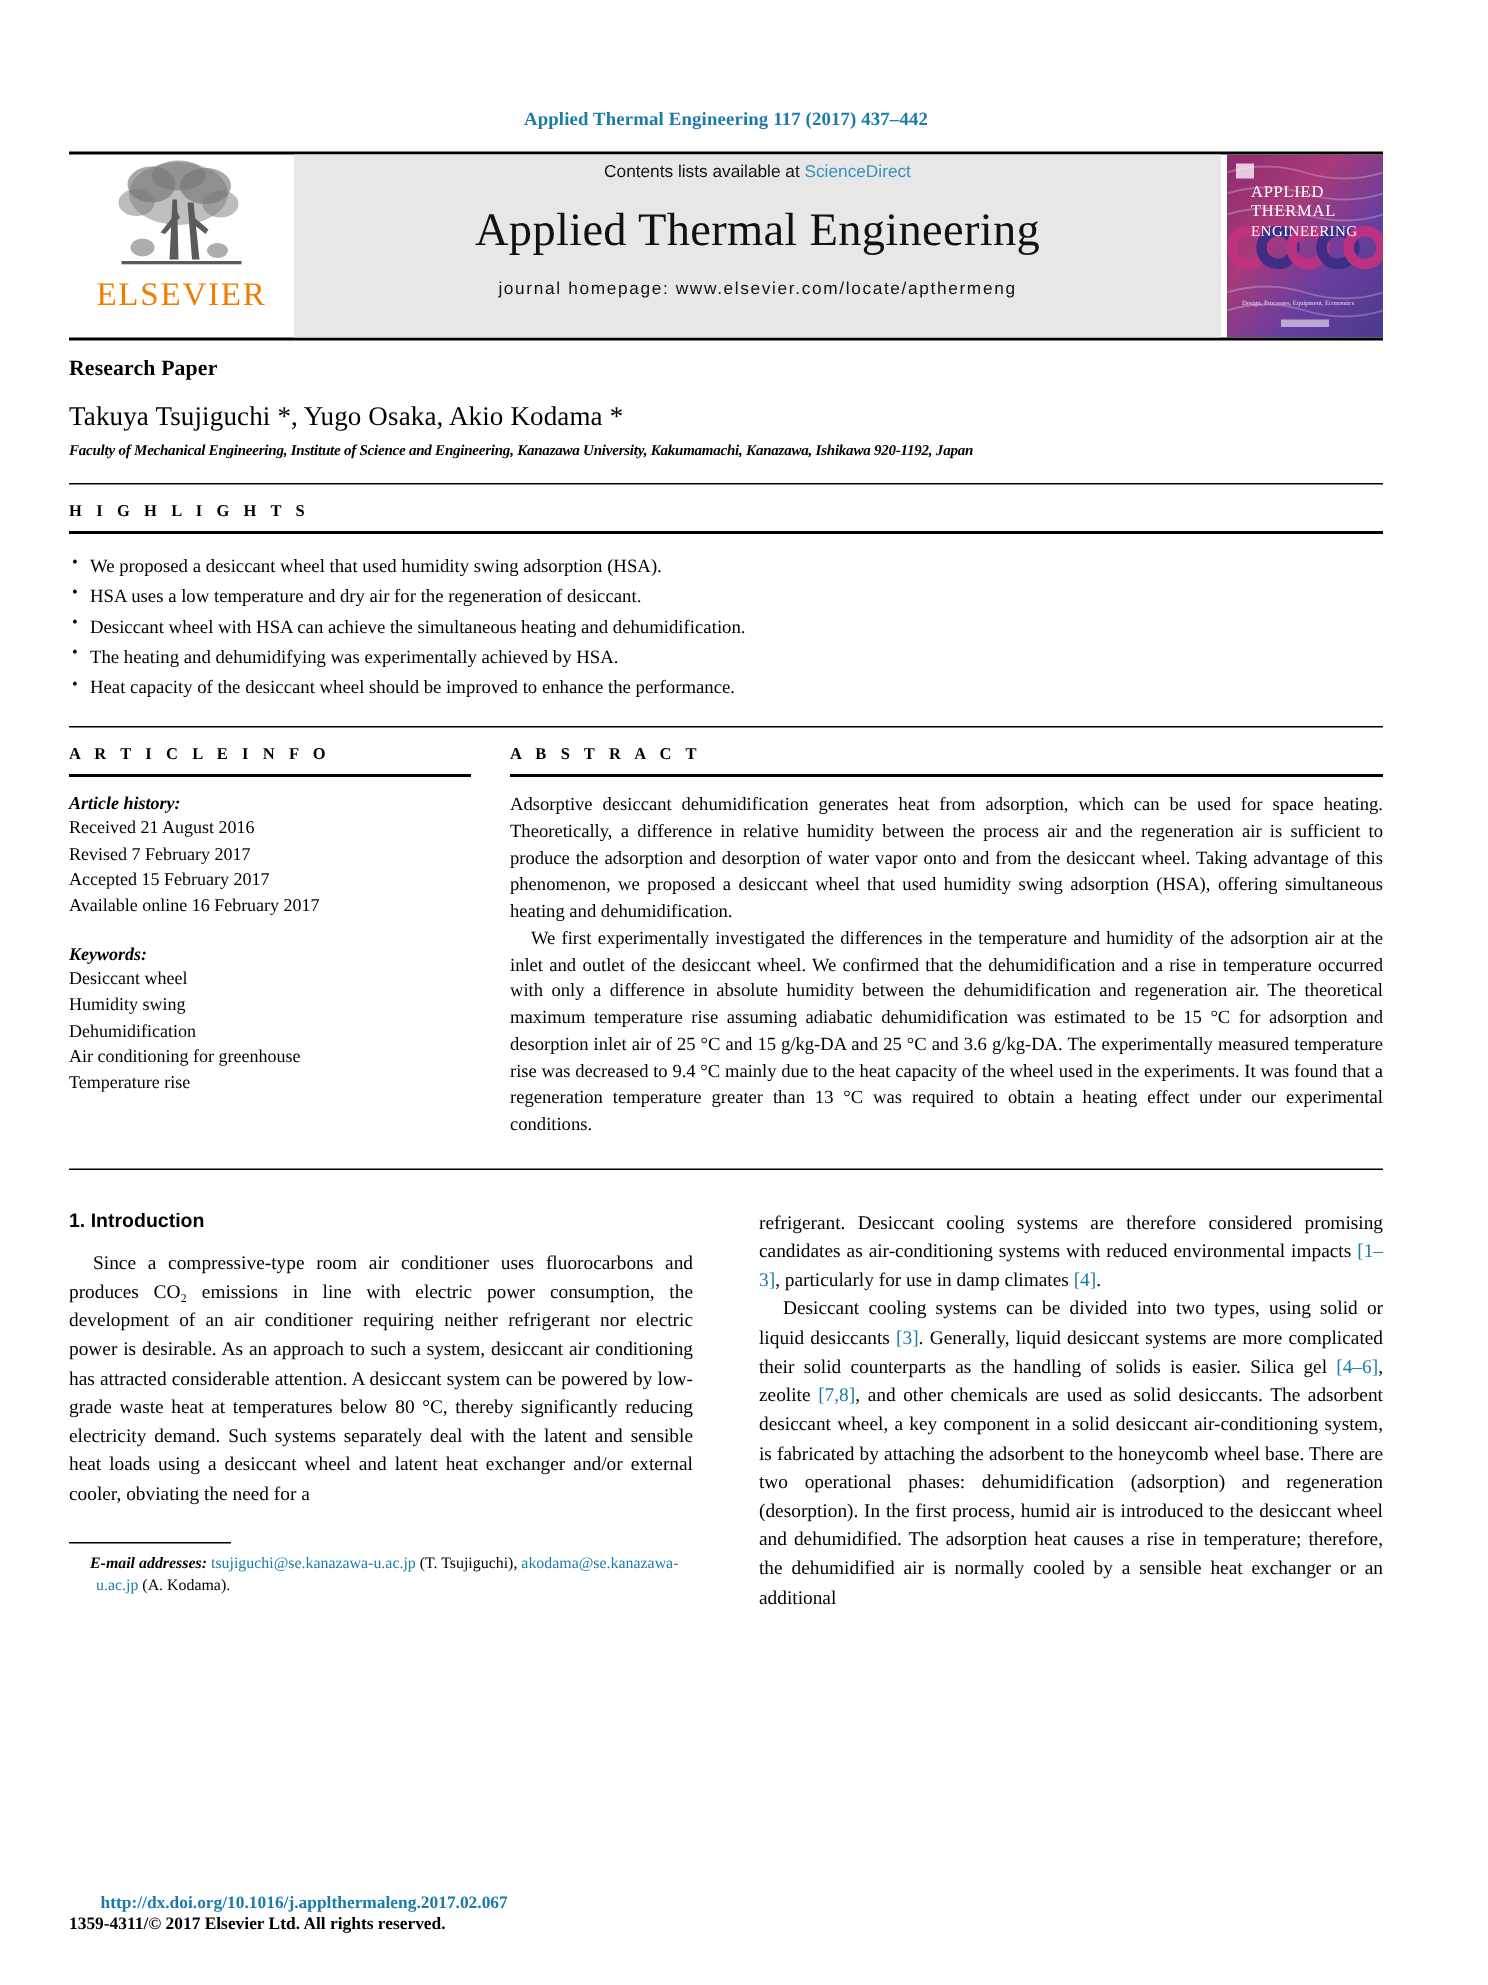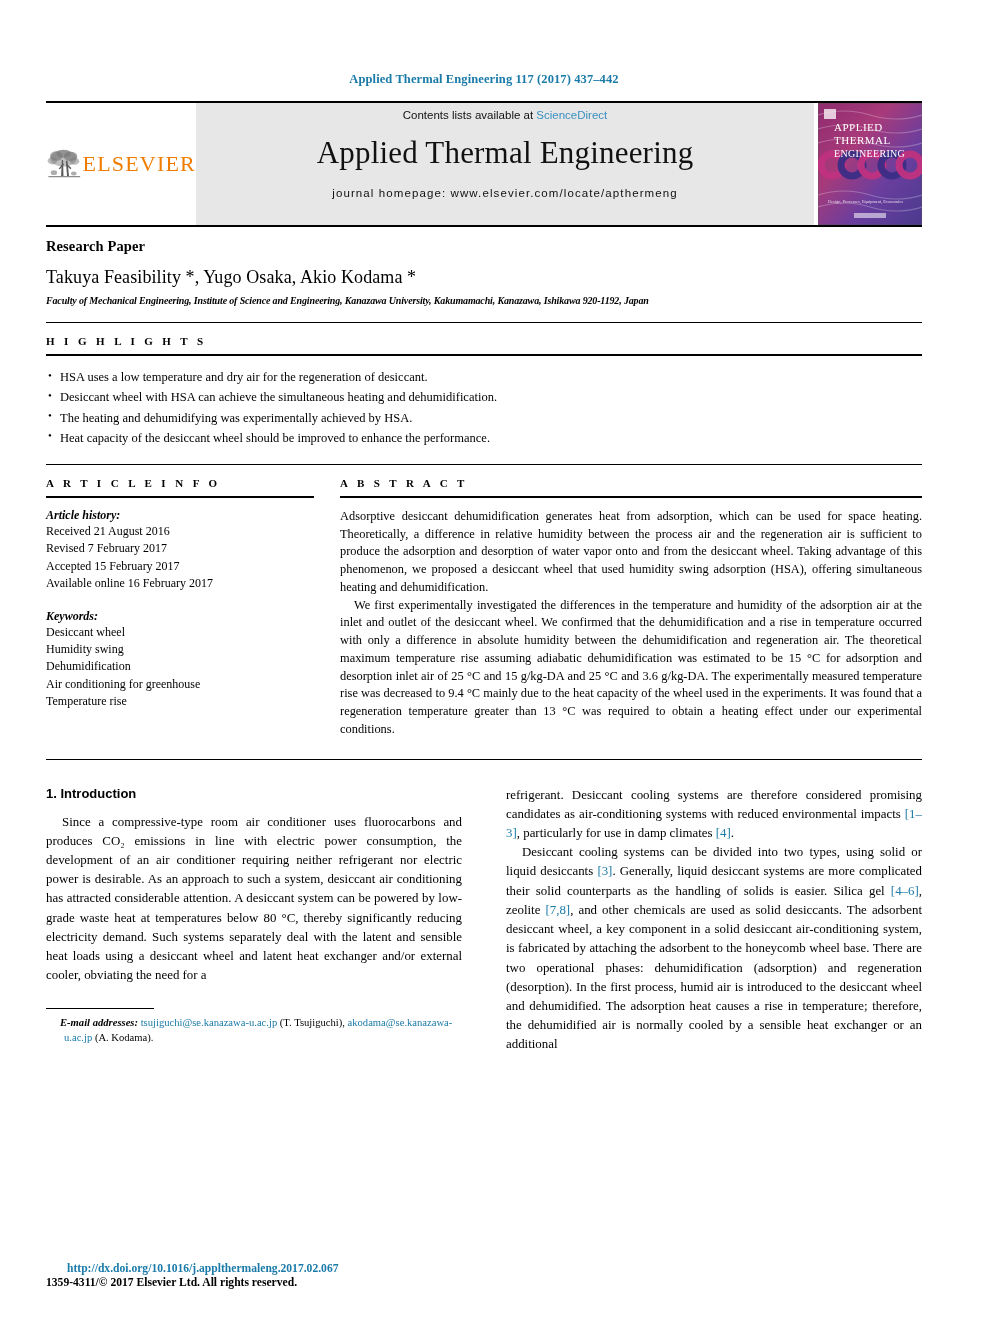--- a/index.html
+++ b/index.html
@@ -39,24 +39,24 @@
     margin-top: 14px;
     border-top: 2.5px solid #000;
     display: flex;
     align-items: stretch;
     height: 122px;
   }
   .elsevier-logo {
     width: 150px;
     flex: 0 0 150px;
     display: flex;
-    flex-direction: row;
+    flex-direction: column;
     align-items: center;
-    justify-content: center;
-    padding-bottom: 1px;
+    justify-content: space-between;
+    padding-bottom: 18px;
   }
   .tree-svg { display:block; }
   .elsevier-word {
     font-family: "Liberation Serif", serif;
     font-size: 22px;
     letter-spacing: 1.2px;
     color: #f07c00;
     line-height: 1;
     margin-top: 1px;
   }
@@ -353,28 +353,29 @@
         <rect x="36" y="110" width="32" height="5" fill="#ffffff" opacity="0.55"></rect>
       </svg>
     </div>
   </div>
 
   <div class="title-rule"></div>
   <div class="paper-type">Research Paper</div>
 
 
   <div class="authors">
-    <span>Takuya Feasibility *, Yugo Osaka, Akio Kodama *</span>
+    <span>Takuya Tsujiguchi *, Yugo Osaka, Akio Kodama *</span>
   </div>
   <div class="affiliation">Faculty of Mechanical Engineering, Institute of Science and Engineering, Kanazawa University, Kakumamachi, Kanazawa, Ishikawa 920-1192, Japan</div>
 
   <div class="section-rule-thin"></div>
   <div class="section-head">H I G H L I G H T S</div>
   <div class="section-rule-thick"></div>
   <ul class="highlights-list">
+    <li>We proposed a desiccant wheel that used humidity swing adsorption (HSA).</li>
     <li>HSA uses a low temperature and dry air for the regeneration of desiccant.</li>
     <li>Desiccant wheel with HSA can achieve the simultaneous heating and dehumidification.</li>
     <li>The heating and dehumidifying was experimentally achieved by HSA.</li>
     <li>Heat capacity of the desiccant wheel should be improved to enhance the performance.</li>
   </ul>
 
   <div class="section-rule-thin" style="margin-top:16px"></div>
   <div class="info-abstract" style="margin-top:0">
 
     <div class="col-info">

